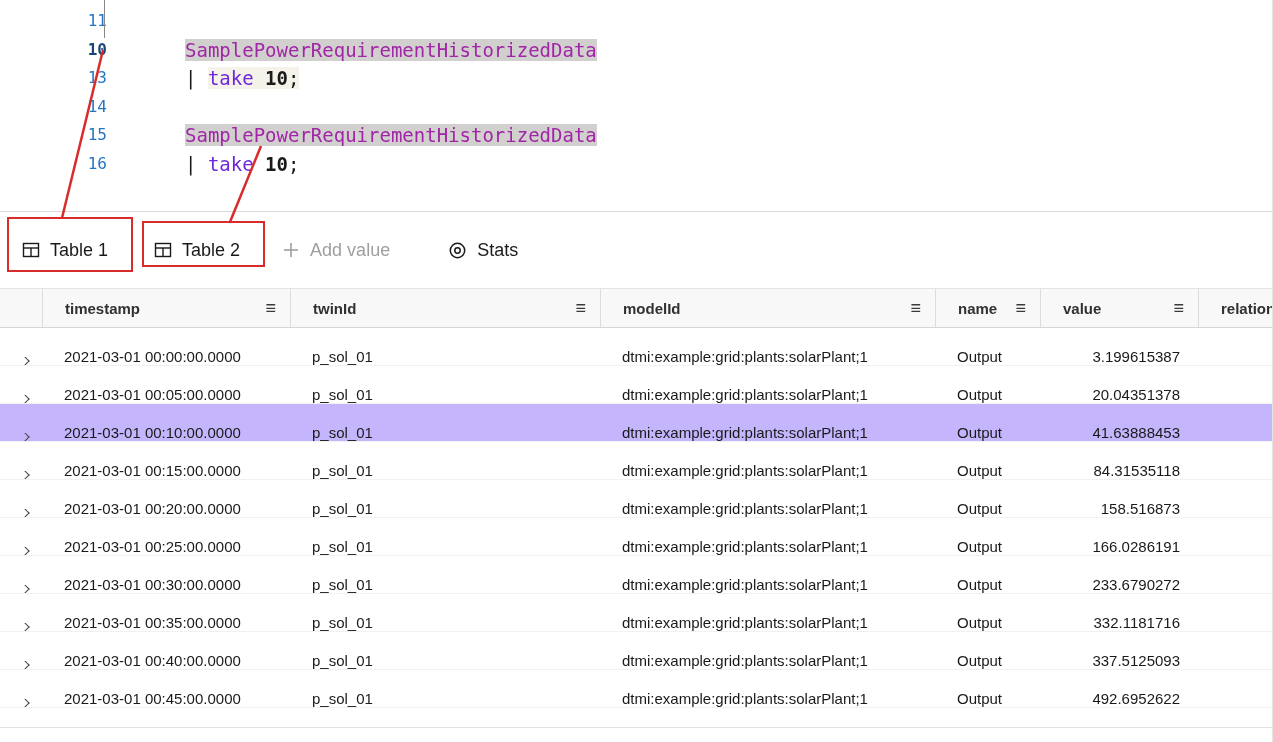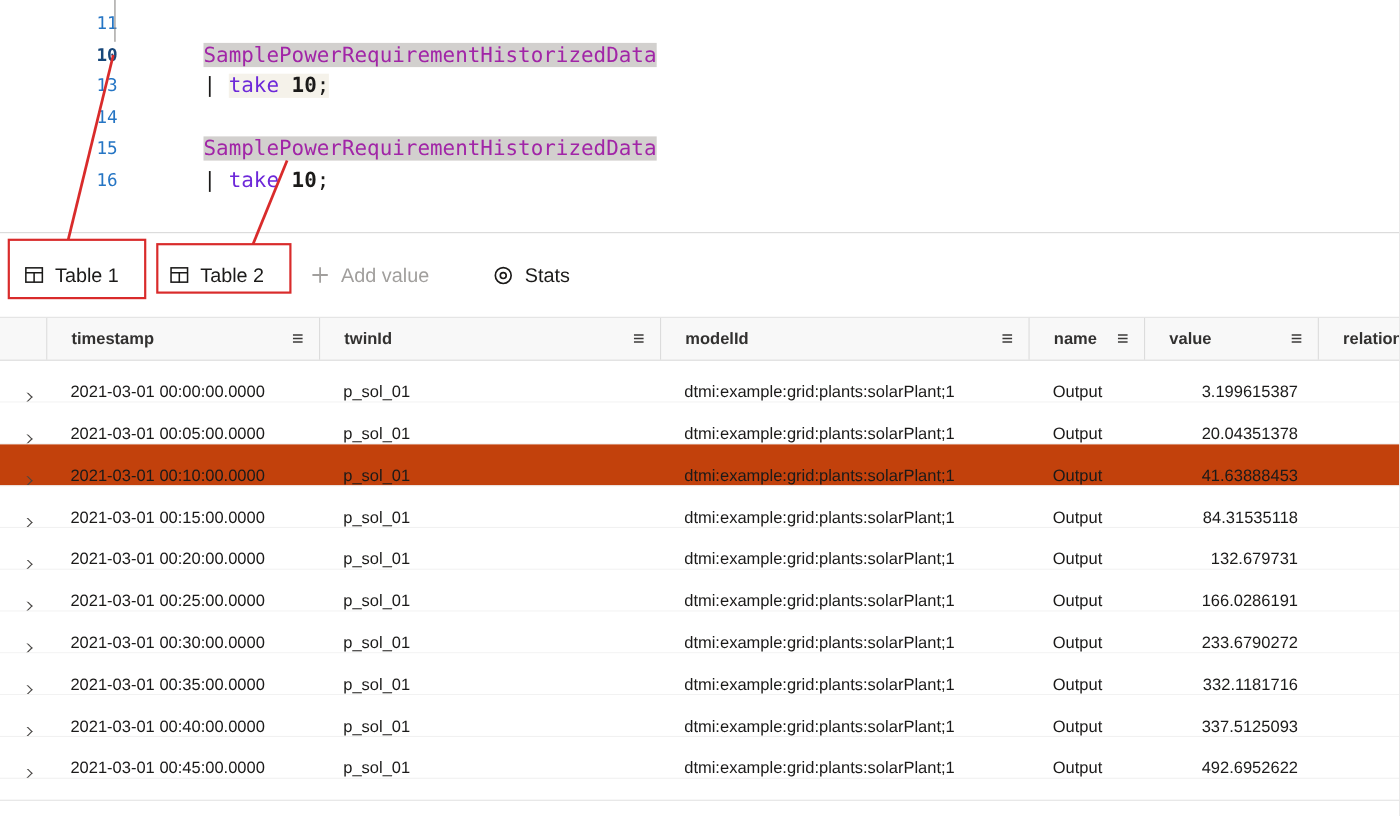--- a/index.html
+++ b/index.html
@@ -49,21 +49,21 @@
   .c-exp{ width:42px; flex:none; }
   .c-ts { width:248px; flex:none; }
   .c-tw { width:310px; flex:none; }
   .c-mo { width:335px; flex:none; }
   .c-na { width:105px; flex:none; }
   .c-va { width:158px; flex:none; }
   .c-re { flex:1; min-width:0; }
 
   .grow{ display:flex; height:38px; align-items:flex-end; font-size:15px; color:#1b1a19;
          border-bottom:1px solid #f1f1f1; background:#fff; }
-  .grow.row-selected{ background:#c2410c; }
+  .grow.row-selected{ background:#c4b5fd; }
   .c{ padding:0 14px 0 22px; white-space:nowrap; overflow:hidden; }
   .c.c-exp{ padding:0; display:flex; align-items:center; justify-content:center; }
   .c.c-va{ text-align:right; padding-right:18px; }
 
   .chev{ display:inline-block; width:8px; height:8px; margin-left:6px;
          border-top:1.6px solid #484644; border-right:1.6px solid #484644;
          transform:rotate(45deg); cursor:pointer; }
 
   .bottom-line{ position:absolute; left:0; top:727px; width:100%; border-top:1px solid #e3e3e3; }
 </style>
@@ -221,21 +221,21 @@
       <div class="c c-re"></div>
     </div>
     <div class="grow">
       <div class="c c-exp">
           <span class="chev"></span>
         </div>
       <div class="c c-ts">2021-03-01 00:20:00.0000</div>
       <div class="c c-tw">p_sol_01</div>
       <div class="c c-mo">dtmi:example:grid:plants:solarPlant;1</div>
       <div class="c c-na">Output</div>
-      <div class="c c-va">132.679731</div>
+      <div class="c c-va">158.516873</div>
       <div class="c c-re"></div>
     </div>
     <div class="grow">
       <div class="c c-exp">
           <span class="chev"></span>
         </div>
       <div class="c c-ts">2021-03-01 00:25:00.0000</div>
       <div class="c c-tw">p_sol_01</div>
       <div class="c c-mo">dtmi:example:grid:plants:solarPlant;1</div>
       <div class="c c-na">Output</div>

